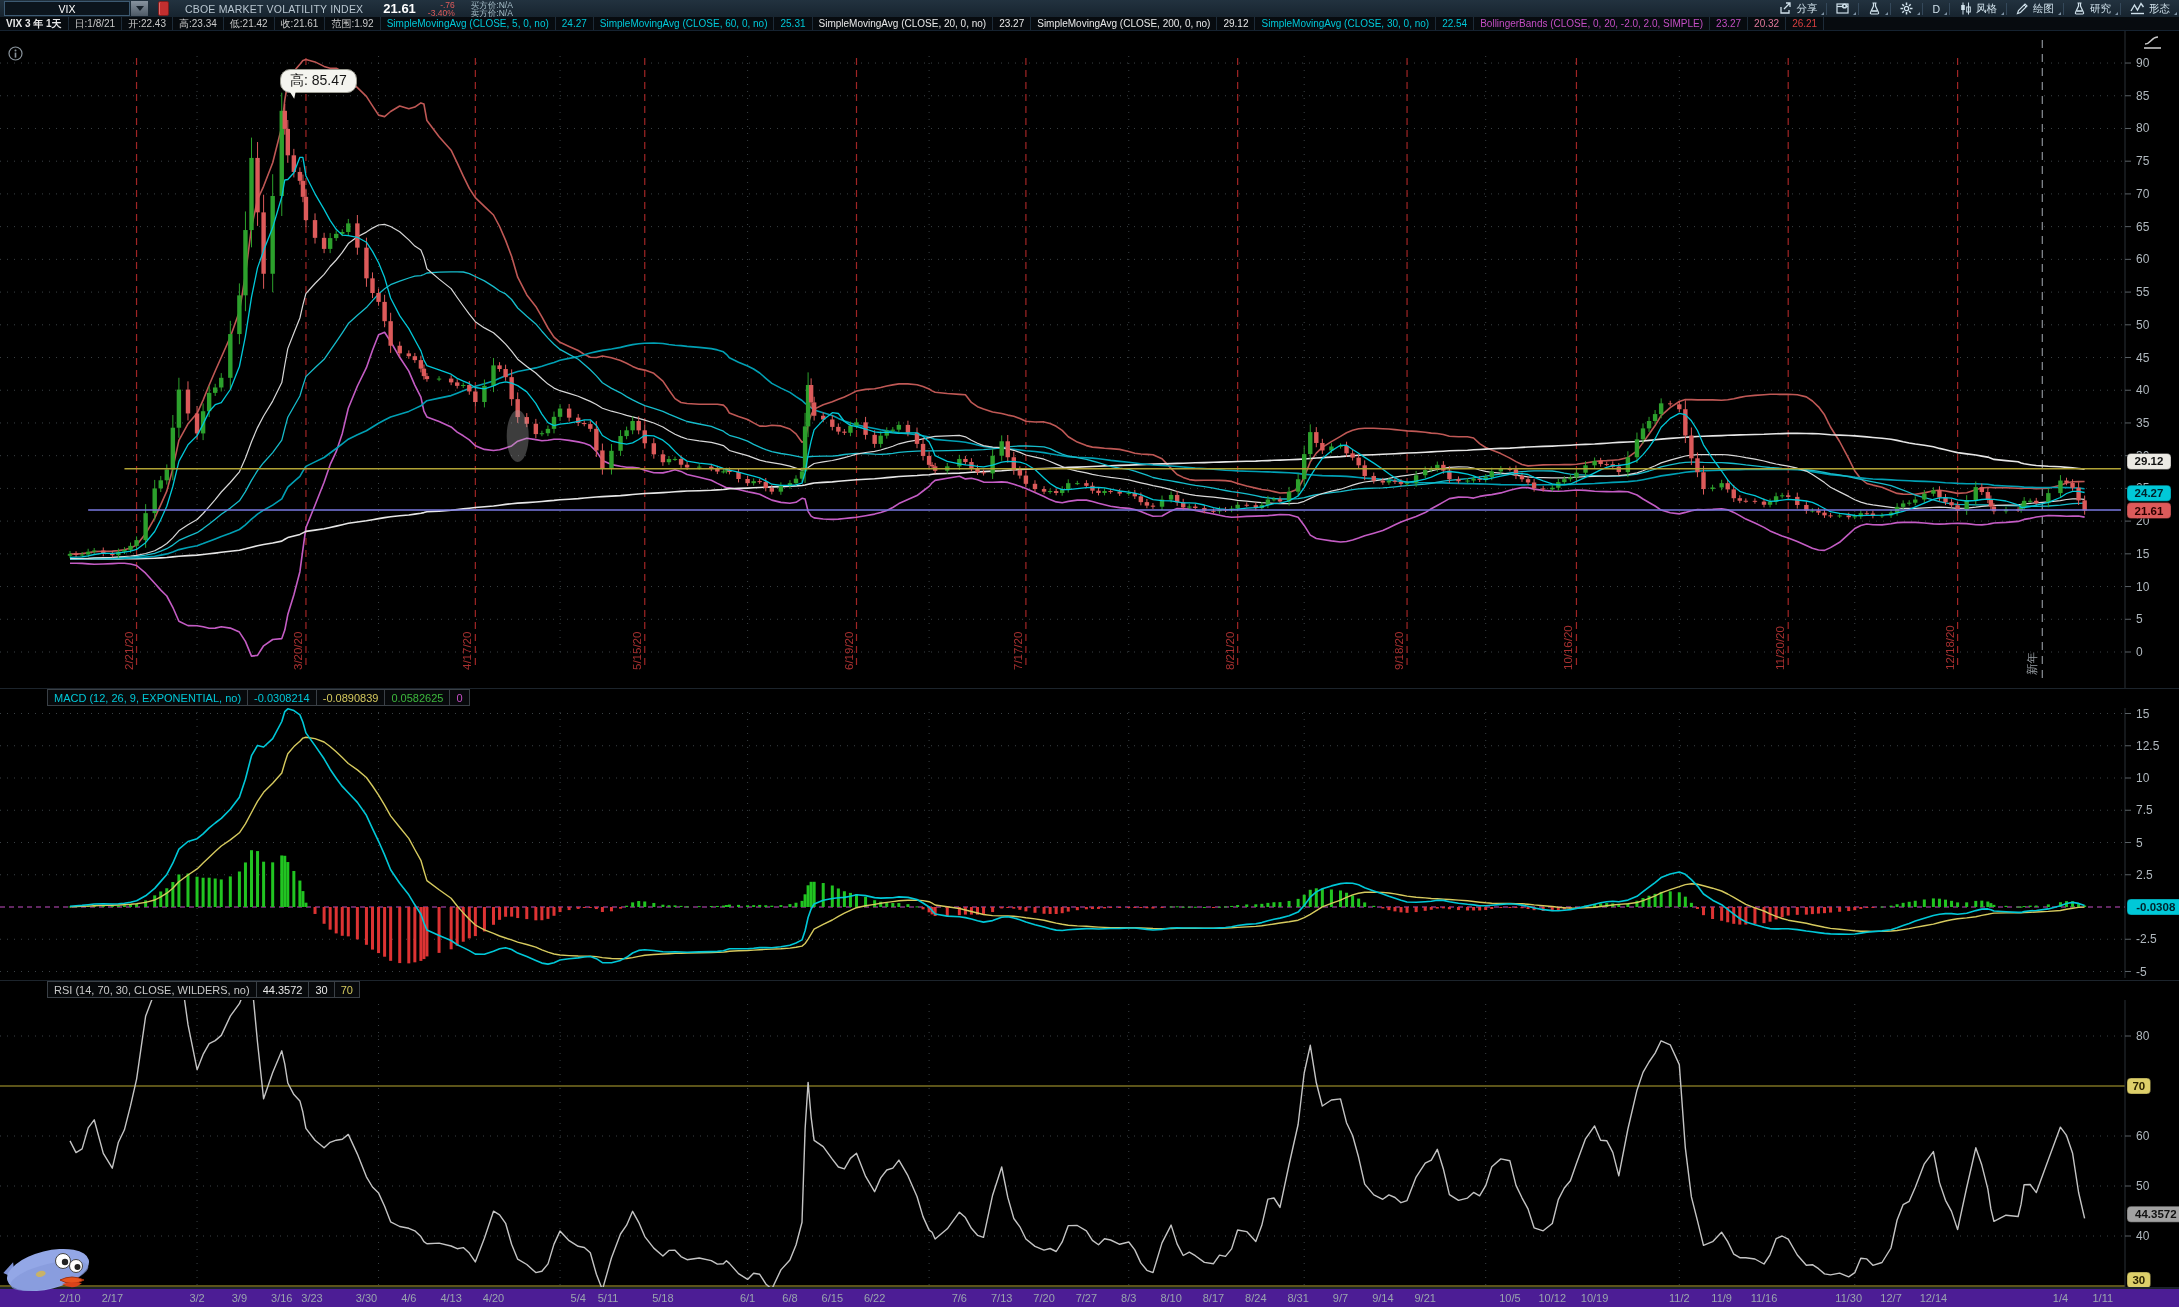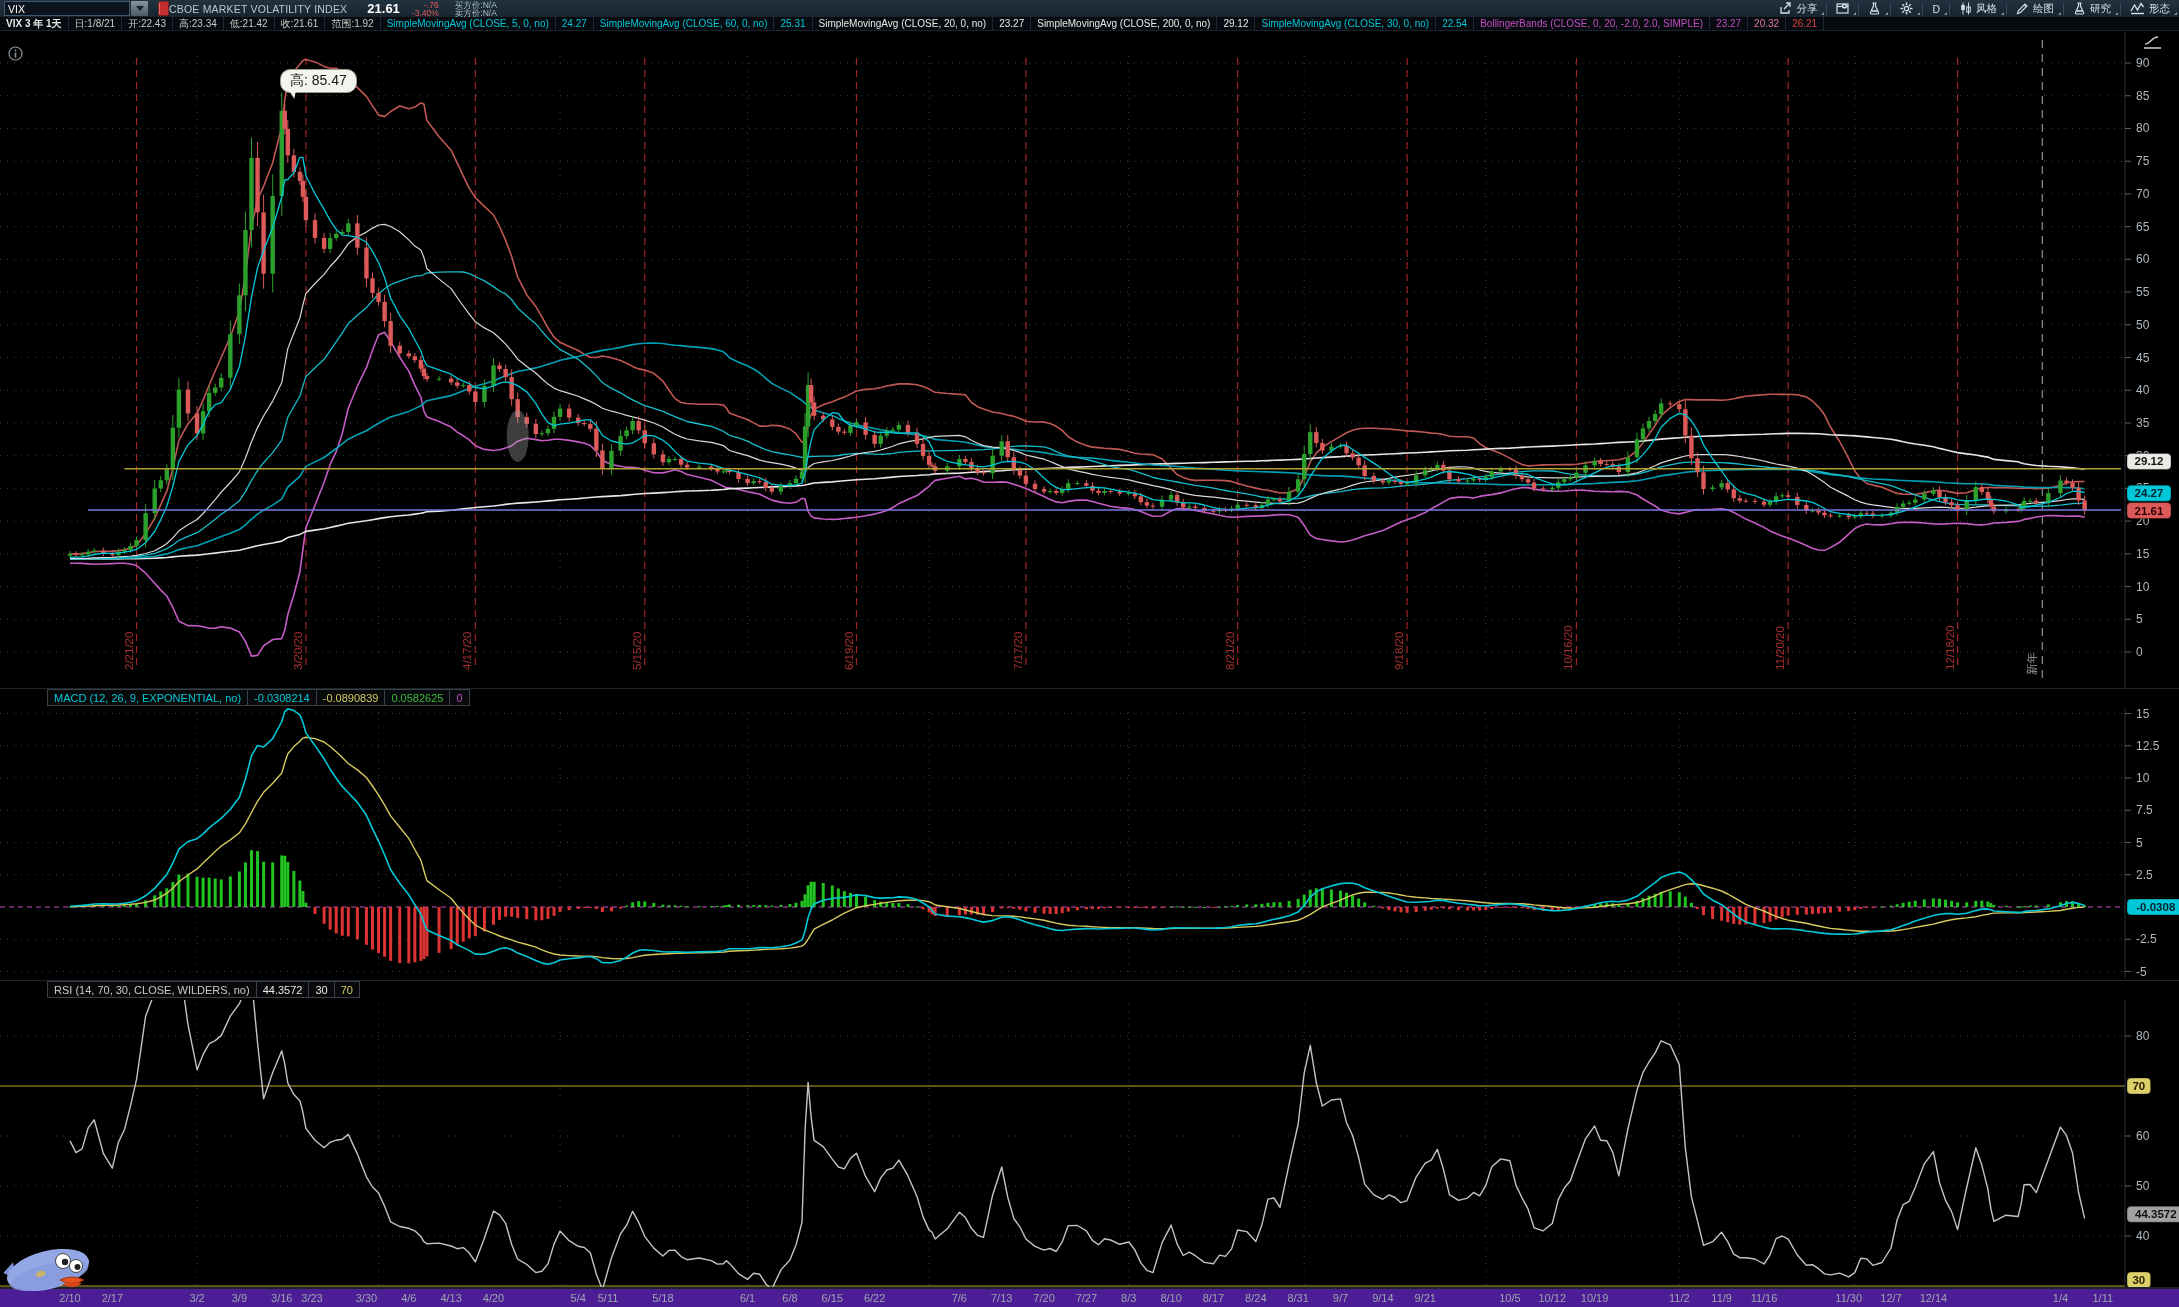--- a/index.html
+++ b/index.html
@@ -3,27 +3,27 @@
 <meta charset="utf-8">
 <style>
   html,body{margin:0;padding:0;background:#000;font-family:"Liberation Sans","DejaVu Sans",sans-serif;}
   #app{position:relative;width:2179px;height:1307px;background:#000;overflow:hidden;}
 
   
   #row1{position:absolute;top:0;left:0;width:2179px;height:17px;
         background:linear-gradient(#22323f,#17242f);display:flex;align-items:center;z-index:10;}
   .symwrap{display:flex;align-items:center;margin-left:4px;}
   #symbol-input{width:118px;height:13px;background:#0c151d;border:1px solid #3d5a72;color:#fff;
-        font-size:10.5px;padding:0 3px;font-family:"Liberation Sans",sans-serif;outline:none;}
+        font-size:10.5px;padding:0 3px;font-family:"Liberation Sans",sans-serif;outline:none;text-align:center;}
   .sym-dd{width:17px;height:15px;margin-left:1px;background:linear-gradient(#87939f,#4e5a66);
         display:flex;align-items:center;justify-content:center;cursor:pointer;}
   .sym-dd i{border-left:4px solid transparent;border-right:4px solid transparent;border-top:5px solid #16212b;}
   .flag{width:9px;height:13px;background:#c22f2f;border-radius:2px;margin-left:10px;border:1px solid #7e1d1d;
         box-shadow:inset 1px 0 0 #e06a6a;cursor:pointer;}
-  .iname{color:#b9c6d0;font-size:10.5px;letter-spacing:.2px;}
+  .iname{color:#b9c6d0;font-size:10.5px;margin-left:16px;letter-spacing:.2px;}
   .last{color:#fff;font-size:13px;font-weight:bold;margin-left:20px;}
   .chg{display:flex;flex-direction:column;align-items:flex-end;margin-left:12px;line-height:8px;}
   .chg span{color:#e05b5b;font-size:8.5px;}
   .ba{display:flex;flex-direction:column;align-items:flex-start;margin-left:16px;line-height:8px;}
   .ba span{color:#a7bfca;font-size:8.5px;}
   #row1 .spacer{flex:1;}
   .tbtn{display:flex;align-items:center;gap:4px;color:#cfe0ea;font-size:10.5px;height:17px;
         padding:0 9px;position:relative;cursor:pointer;white-space:nowrap;}
   .tbtn::after{content:"";position:absolute;right:2px;bottom:2px;
         border-left:3px solid transparent;border-bottom:3px solid #7f93a5;}

